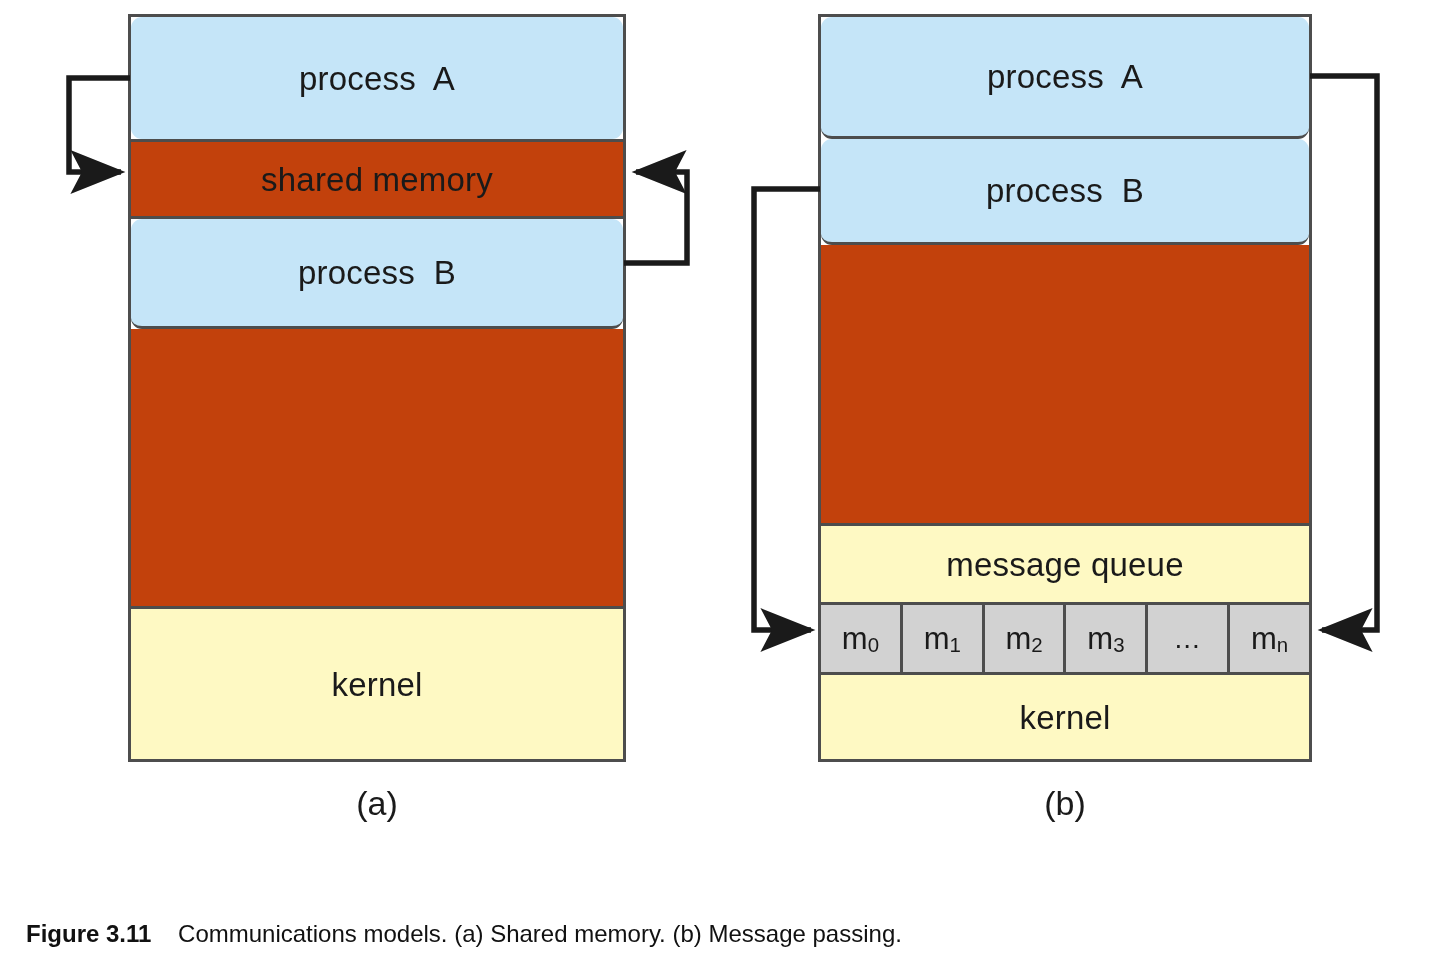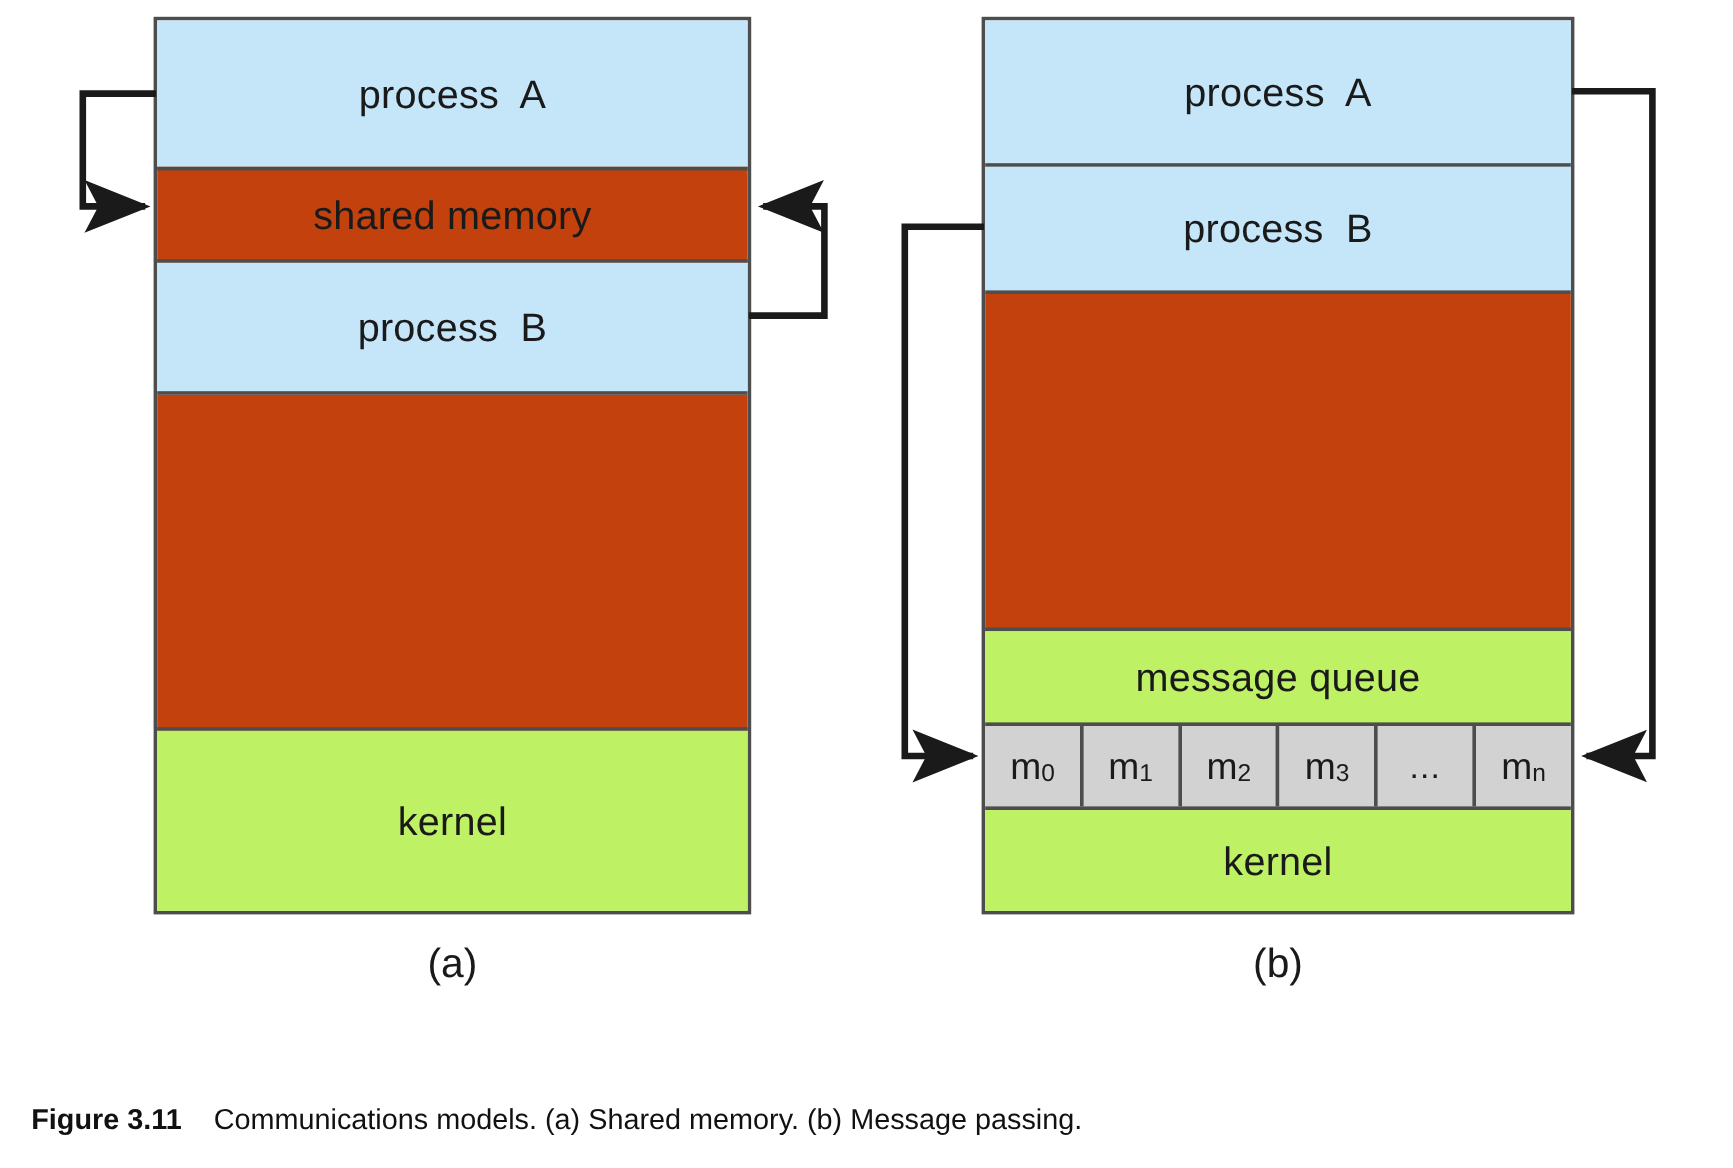--- a/index.html
+++ b/index.html
@@ -34,22 +34,22 @@
   .band {
     position: absolute;
     left: 0;
     right: 0;
     box-sizing: border-box;
     display: flex;
     align-items: center;
     justify-content: center;
     color: #1a1a1a;
   }
-  .band-blue  { background: #c5e5f8; }
-  .band-gray  { background: #bef264; }
+  .band-blue  { background: #c5e5f8; border-radius: 11px; }
+  .band-gray  { background: #fef9c3; }
   .band-white { background: #c2410c; }
 
   .rule-top    { border-top: 3px solid #4d4d4d; }
   .rule-bottom { border-bottom: 3px solid #4d4d4d; }
 
   .band-label {
     font-size: 33px;
     font-weight: 400;
     letter-spacing: 0.2px;
     white-space: pre;

